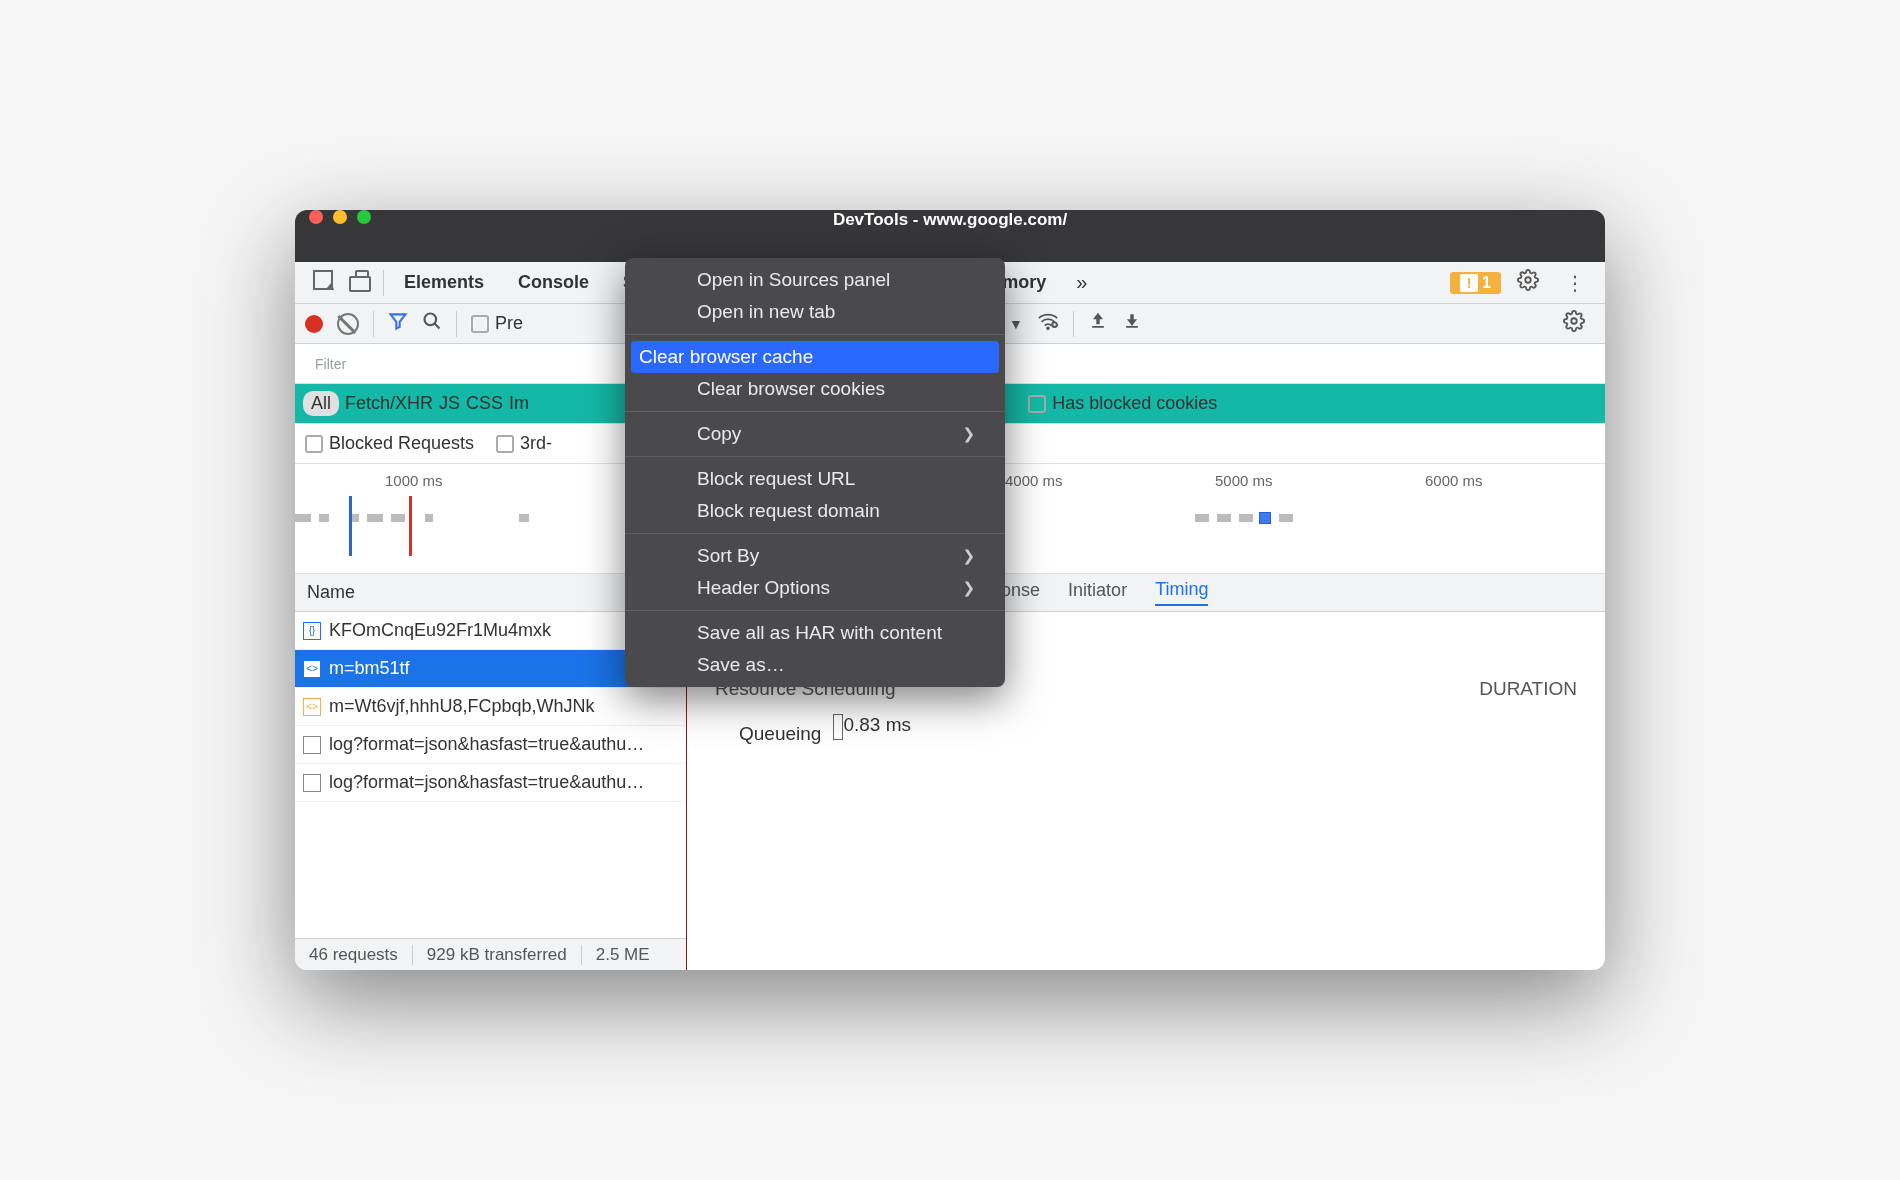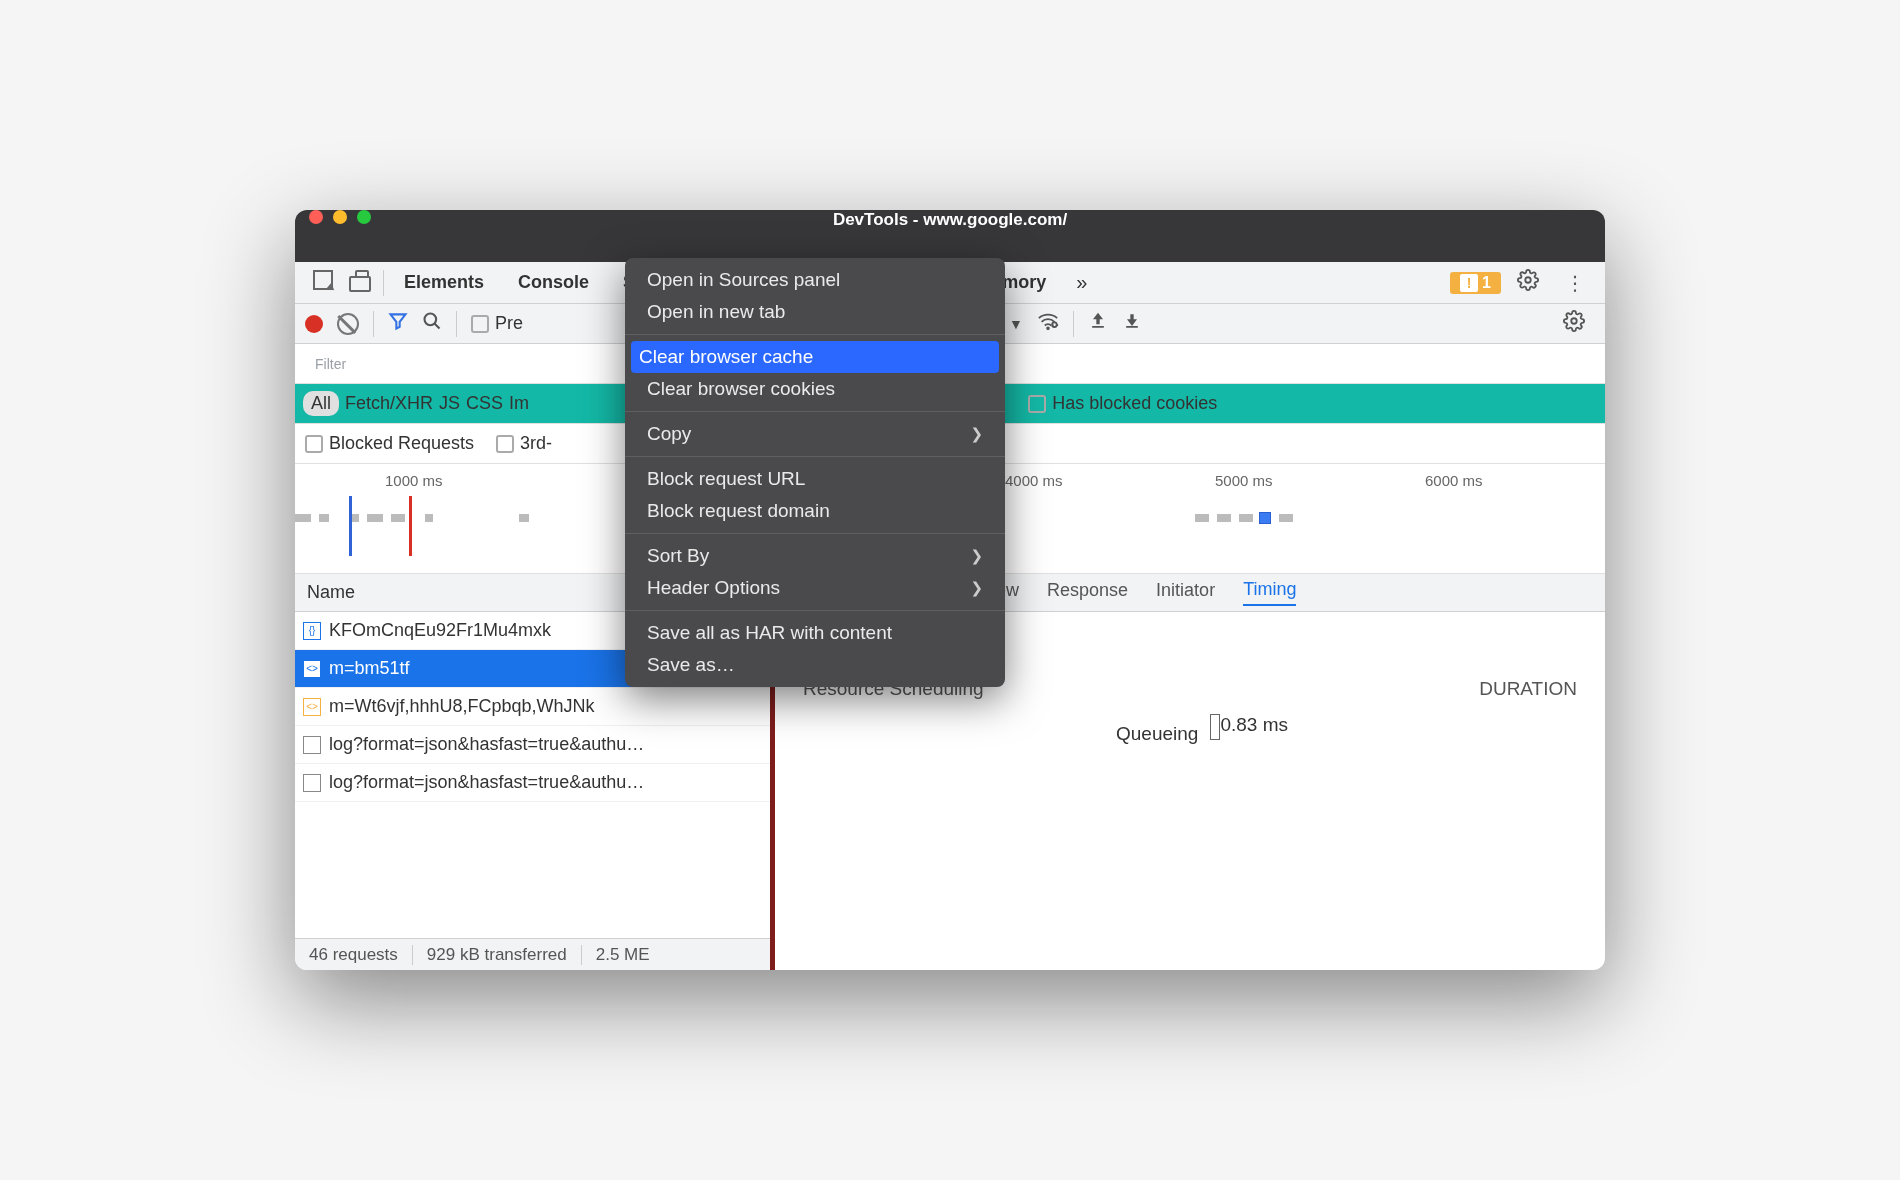--- a/index.html
+++ b/index.html
@@ -37,42 +37,42 @@
 .chip.active { background: #e0e0e0; padding: 2px 8px; border-radius: 10px; }
 .chkrow { height: 40px; background: #fff; display: flex; align-items: center; padding: 0 10px; gap: 22px; font-size: 18px; color: #333; border-bottom: 1px solid #e0e0e0; }
 .timeline { height: 110px; background: #fff; border-bottom: 1px solid #e0e0e0; position: relative; font-size: 15px; color: #666; }
 .tick { position: absolute; top: 8px; }
 .tl-track { position: absolute; left: 0; right: 0; top: 48px; height: 12px; }
 .seg { position: absolute; height: 8px; background: #bbb; top: 2px; }
 .mark-blue { position: absolute; width: 3px; height: 60px; background: #3064d6; top: -16px; }
 .mark-red { position: absolute; width: 3px; height: 60px; background: #d93025; top: -16px; }
 .mark-box { position: absolute; width: 12px; height: 12px; background: #3b7cf2; border: 1px solid #2a5fd0; top: 0; }
 .split { flex: 1; display: flex; overflow: hidden; }
-.left-pane { width: 480px; border-right: 5px solid #7f1d1d; display: flex; flex-direction: column; }
+.left-pane { width: 392px; border-right: 1px solid #7f1d1d; display: flex; flex-direction: column; }
 .col-header { height: 38px; background: #f1f3f4; border-bottom: 1px solid #d0d0d0; display: flex; align-items: center; padding: 0 12px; font-size: 18px; color: #333; }
 .reqlist { flex: 1; overflow: auto; }
 .req-row { height: 38px; display: flex; align-items: center; padding: 0 8px; font-size: 18px; color: #333; gap: 8px; border-bottom: 1px solid #f0f0f0; white-space: nowrap; overflow: hidden; cursor: pointer; }
 .req-row.selected { background: #1a73e8; color: #fff; }
 .req-row.selected .ficon { background: #fff; color: #1a73e8; }
 .ficon { width: 18px; height: 18px; border: 1.5px solid currentColor; font-size: 10px; display: inline-flex; align-items: center; justify-content: center; flex-shrink: 0; }
 .ficon.css { color: #1a73e8; }
 .ficon.js { color: #f5b042; border-color: #f5b042; }
 .ficon.doc { color: #888; border-color: #888; }
 .status-bar { height: 32px; background: #f1f3f4; border-top: 1px solid #d0d0d0; display: flex; align-items: center; font-size: 17px; color: #555; }
 .status-seg { padding: 0 14px; border-right: 1px solid #ccc; }
 .right-pane { flex: 1; display: flex; flex-direction: column; }
 .detail-tabs { height: 38px; background: #f1f3f4; border-bottom: 1px solid #d0d0d0; display: flex; align-items: center; padding: 0 10px; gap: 28px; font-size: 18px; color: #555; }
 .detail-tab { cursor: pointer; padding-bottom: 4px; }
 .detail-tab.active { color: #1a73e8; border-bottom: 2px solid #1a73e8; }
 .detail-body { flex: 1; padding: 24px 28px; font-size: 19px; color: #333; }
 .sched-row { display: flex; justify-content: space-between; margin-top: 18px; color: #555; font-size: 19px; }
-.queue-row { display: flex; justify-content: center; margin-top: 14px; padding-left: 24px; font-size: 19px; }
+.queue-row { display: flex; justify-content: flex-start; margin-top: 14px; padding-left: 24px; font-size: 19px; }
 .queue-box { display: inline-block; width: 10px; height: 26px; border: 1.5px solid #666; margin-left: 12px; }
 .context-menu { position: absolute; left: 330px; top: 48px; width: 380px; background: #4a4a4d; border-radius: 8px; box-shadow: 0 12px 40px rgba(0,0,0,0.5); padding: 6px 0; color: #eaeaea; font-size: 19px; z-index: 100; }
-.cm-item { padding: 5px 22px; display: flex; align-items: center; justify-content: space-between; cursor: pointer; }
+.cm-item { padding: 5px 30px; display: flex; align-items: center; justify-content: space-between; cursor: pointer; margin-left: 42px; }
 .cm-item.highlighted { background: #2a68ff; color: #fff; margin: 0 6px; border-radius: 4px; padding: 5px 8px; }
 .cm-sep { height: 1px; background: #5f5f62; margin: 6px 0; }
 .cm-arrow { font-size: 15px; color: #ccc; }
 .sel-inspect { display: inline-block; width: 20px; height: 20px; border: 2px solid #666; position: relative; }
 .sel-inspect::after { content: ""; position: absolute; right: -4px; bottom: -4px; width: 0; height: 0; border-left: 7px solid #666; border-top: 4px solid transparent; border-bottom: 4px solid transparent; transform: rotate(40deg); }
 .dev-icon { display: inline-block; width: 14px; height: 20px; border: 2px solid #666; border-radius: 2px; position: relative; }
 .dev-icon::before { content: ""; position: absolute; left: -8px; top: 4px; width: 18px; height: 12px; border: 2px solid #666; border-radius: 2px; background: #f1f3f4; }
 </style>
 </head>
 <body>

